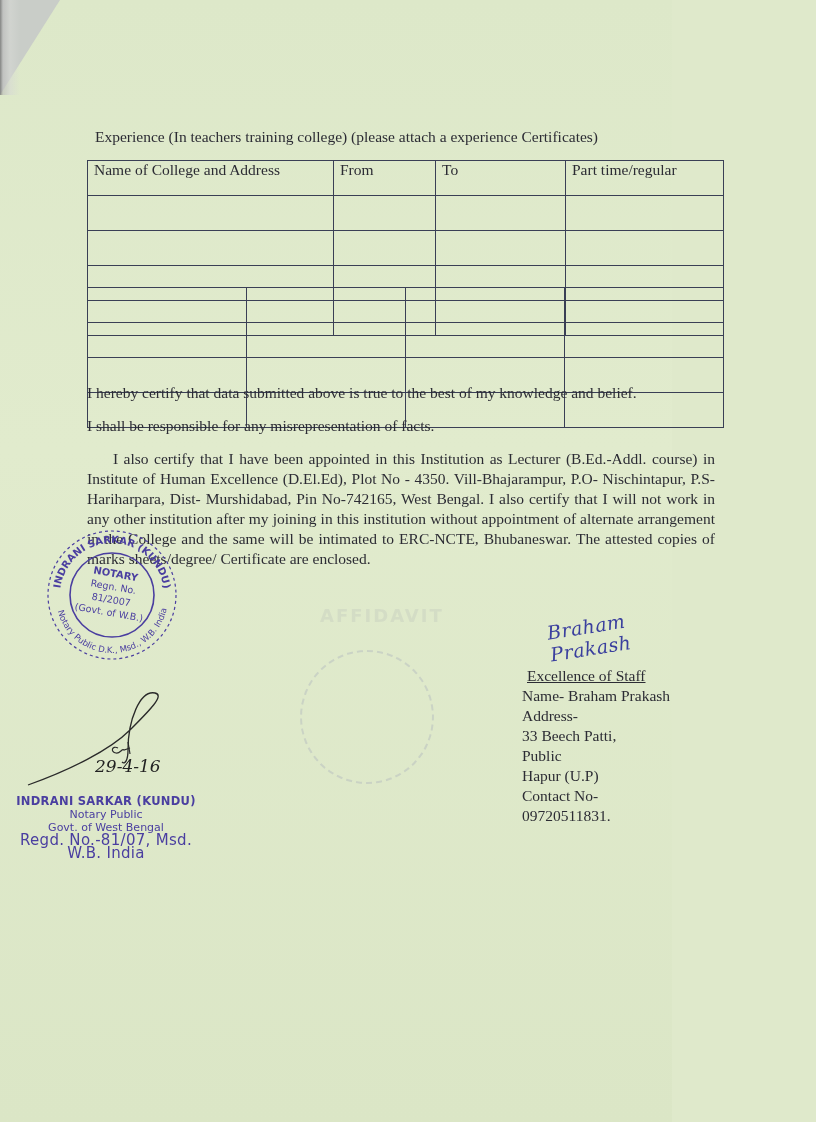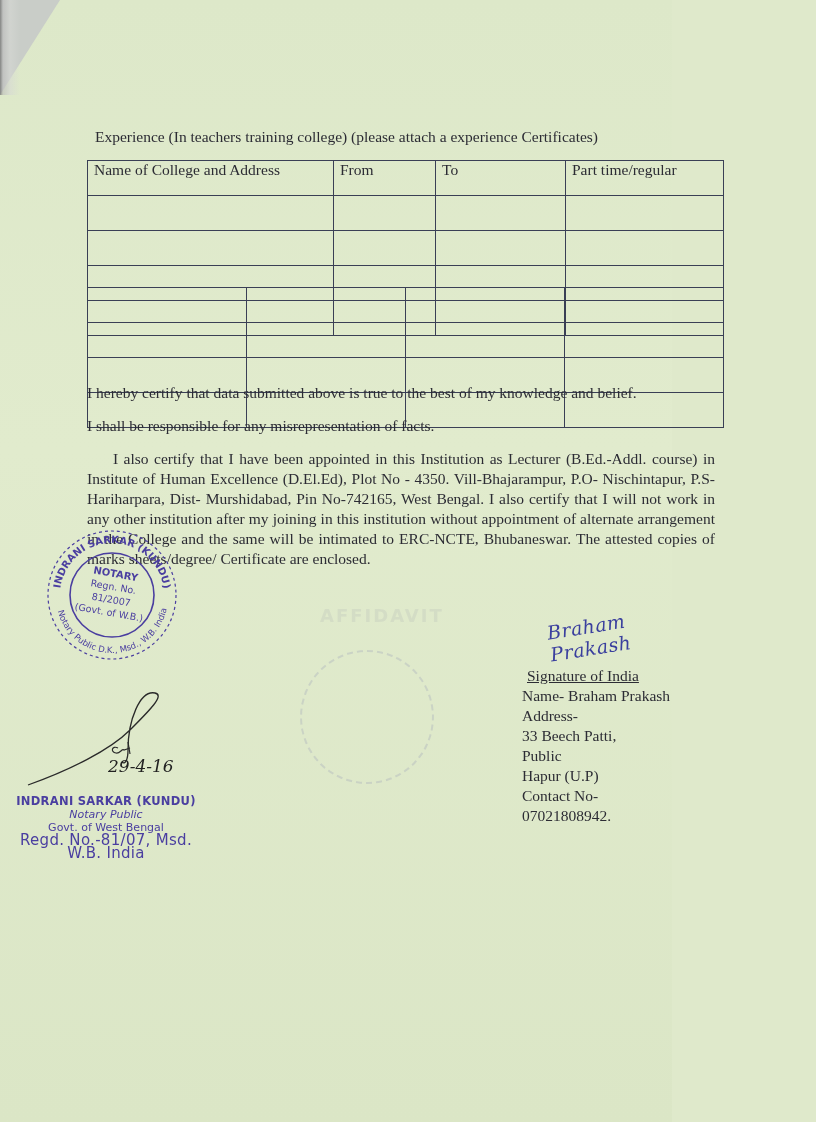--- a/index.html
+++ b/index.html
@@ -13,23 +13,23 @@
   table.exp td.c1{width:239px;} table.exp td.c2{width:95px;} table.exp td.c3{width:123px;}
   .para{position:absolute;left:87px;width:628px;font-size:15.5px;line-height:20px;text-align:justify;color:#2c2c34;}
   .para.indent{text-indent:26px;}
   .sigblock{position:absolute;left:522px;top:666px;font-size:15.5px;line-height:20px;color:#2c2c34;}
   .sigblock .title{text-decoration:underline;margin-left:5px;}
   .handsig{position:absolute;left:548px;top:612px;font-family:"DejaVu Serif",serif;font-style:italic;font-size:19px;color:#3a3f9e;transform:rotate(-9deg);letter-spacing:.5px;}
   .stamp{position:absolute;left:42px;top:525px;width:140px;height:140px;}
   .notary-sig{position:absolute;left:0;top:690px;width:220px;height:110px;}
   .notary-text{position:absolute;left:6px;top:795px;width:200px;font-family:"DejaVu Sans",sans-serif;color:#4a3ea0;font-size:11px;line-height:13px;text-align:center;}
   .notary-text .l1{font-weight:bold;font-size:11.5px;letter-spacing:.3px;}
-  .notary-text .l2{font-style:italic;}
+  .notary-text .l2{}
   .notary-text .l4{font-size:15px;letter-spacing:.3px;}
-  .date{position:absolute;left:108px;top:756px;font-family:"DejaVu Serif",serif;font-style:italic;font-size:17px;color:#222;}
+  .date{position:absolute;left:95px;top:756px;font-family:"DejaVu Serif",serif;font-style:italic;font-size:17px;color:#222;}
   .faint-stamp{position:absolute;left:300px;top:650px;width:130px;height:130px;border:2px dashed rgba(110,110,170,.18);border-radius:50%;}
   .faint-head{position:absolute;left:320px;top:605px;font-family:"DejaVu Sans",sans-serif;font-weight:bold;font-size:18px;color:rgba(150,150,170,.15);letter-spacing:2px;}
 </style>
 </head>
 <body>
 
 <div class="page">
   <div class="fold"></div>
   <div class="fold2"></div>
 
@@ -129,21 +129,21 @@
   <div class="date">29-4-16</div>
   <div class="notary-text">
     <div class="l1">INDRANI SARKAR (KUNDU)</div>
     <div class="l2">Notary Public</div>
     <div class="l3">Govt. of West Bengal</div>
     <div class="l4">Regd. No.-81/07, Msd. W.B. India</div>
   </div>
 
   <div class="handsig">Braham Prakash</div>
   <div class="sigblock">
-    <div class="title">Signature of India</div>
+    <div class="title">Excellence of Staff</div>
     <div>Name- Braham Prakash</div>
     <div>Address-</div>
     <div>33 Beech Patti,</div>
     <div>Public</div>
     <div>Hapur (U.P)</div>
-    <div>Contact No-07021808942.</div>
+    <div>Contact No-09720511831.</div>
   </div>
 </div>
 
 </body></html>

